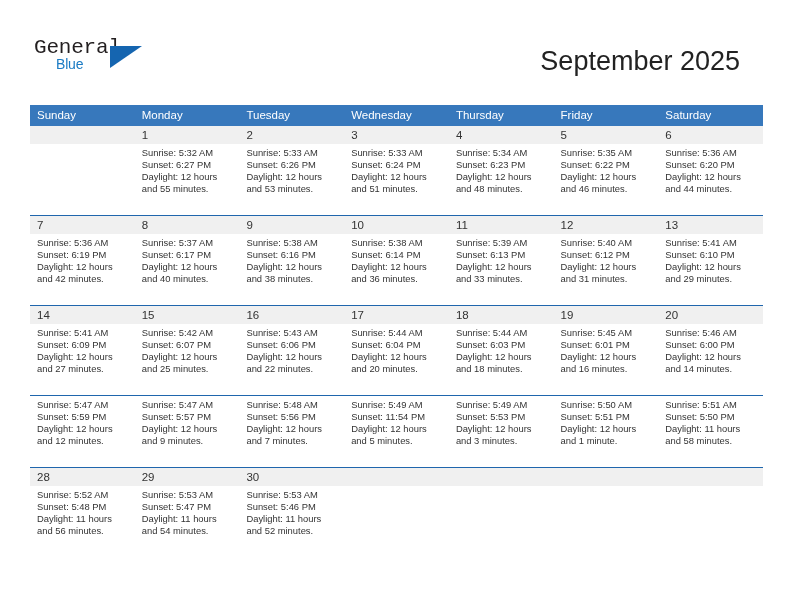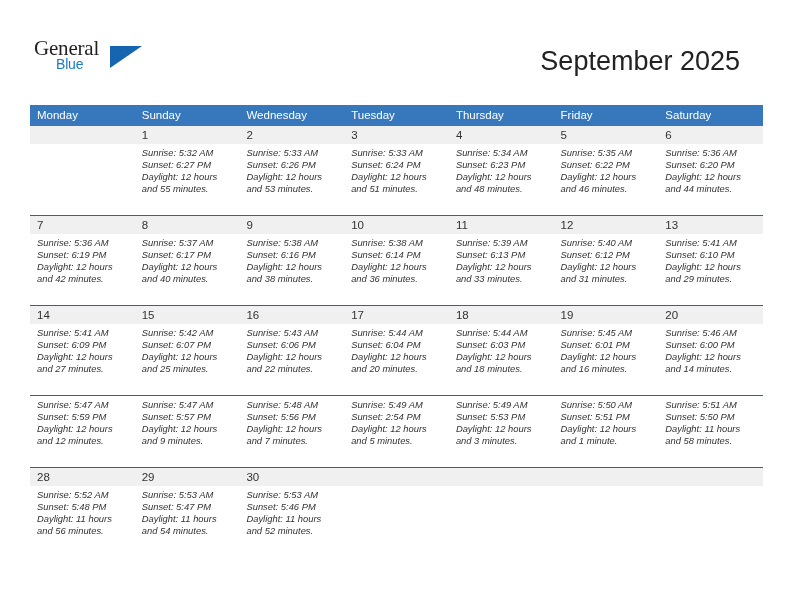--- a/index.html
+++ b/index.html
@@ -37,21 +37,21 @@
     width: 130px;
     height: 48px;
   }
   .logo-general {
     position: absolute;
     left: 0;
     top: 0;
     font-size: 21px;
     letter-spacing: -0.2px;
     color: #231f20;
-    font-family: Liberation Serif, serif;
+    font-family: Liberation Mono, monospace;
   }
   .logo-blue {
     position: absolute;
     left: 22px;
     top: 20px;
     font-size: 14px;
     letter-spacing: -0.2px;
     color: #1a7bc4;
     font-family: "Liberation Sans", sans-serif;
   }
@@ -138,21 +138,20 @@
     line-height: 18px;
     color: #333333;
   }
   .daybody {
     flex: 1 1 0;
     box-sizing: border-box;
     padding: 3px 6px 0 7px;
     font-size: 9.4px;
     line-height: 12.1px;
     color: #333333;
-    font-style: italic;
   }
   .daybody div {
     white-space: nowrap;
   }
 </style>
 </head>
 <body>
 
 <div class="page">
 
@@ -166,24 +165,24 @@
 
     <div class="title-block">
       <h1 class="month-title">September 2025</h1>
       <div class="location">Tanba, Hyogo, Japan</div>
     </div>
 
   </div>
 
   <div class="calendar">
     <div class="dow-row" id="dow-row">
+        <div class="dow">Sunday</div>
         <div class="dow">Monday</div>
-        <div class="dow">Sunday</div>
+        <div class="dow">Tuesday</div>
         <div class="dow">Wednesday</div>
-        <div class="dow">Tuesday</div>
         <div class="dow">Thursday</div>
         <div class="dow">Friday</div>
         <div class="dow">Saturday</div>
       </div>
     <div id="weeks-container">
         <div class="week">
           <div class="week-numbers">
             <div class="daynum"></div>
             <div class="daynum">1</div>
             <div class="daynum">2</div>
@@ -357,21 +356,21 @@
               <div>and 9 minutes.</div>
             </div>
             <div class="daybody">
               <div>Sunrise: 5:48 AM</div>
               <div>Sunset: 5:56 PM</div>
               <div>Daylight: 12 hours</div>
               <div>and 7 minutes.</div>
             </div>
             <div class="daybody">
               <div>Sunrise: 5:49 AM</div>
-              <div>Sunset: 2:54 PM</div>
+              <div>Sunset: 11:54 PM</div>
               <div>Daylight: 12 hours</div>
               <div>and 5 minutes.</div>
             </div>
             <div class="daybody">
               <div>Sunrise: 5:49 AM</div>
               <div>Sunset: 5:53 PM</div>
               <div>Daylight: 12 hours</div>
               <div>and 3 minutes.</div>
             </div>
             <div class="daybody">

